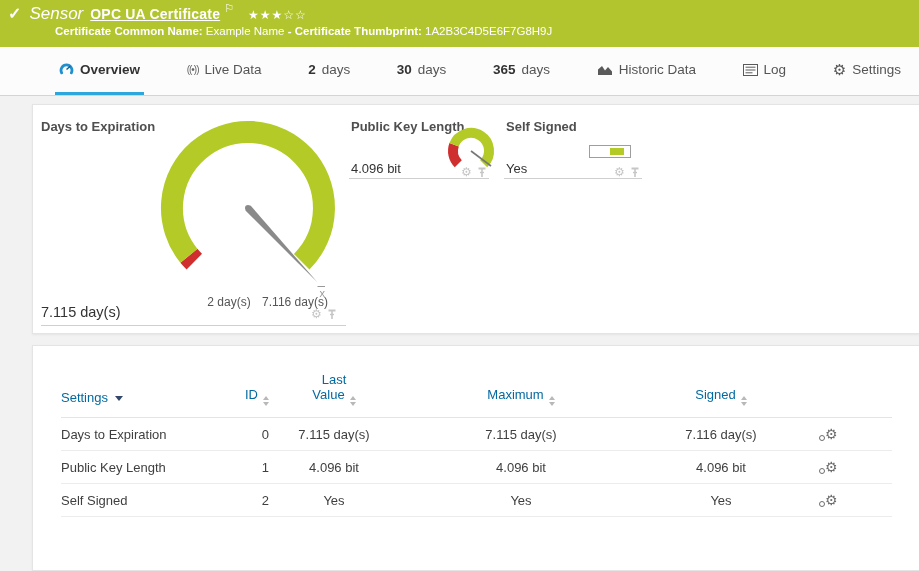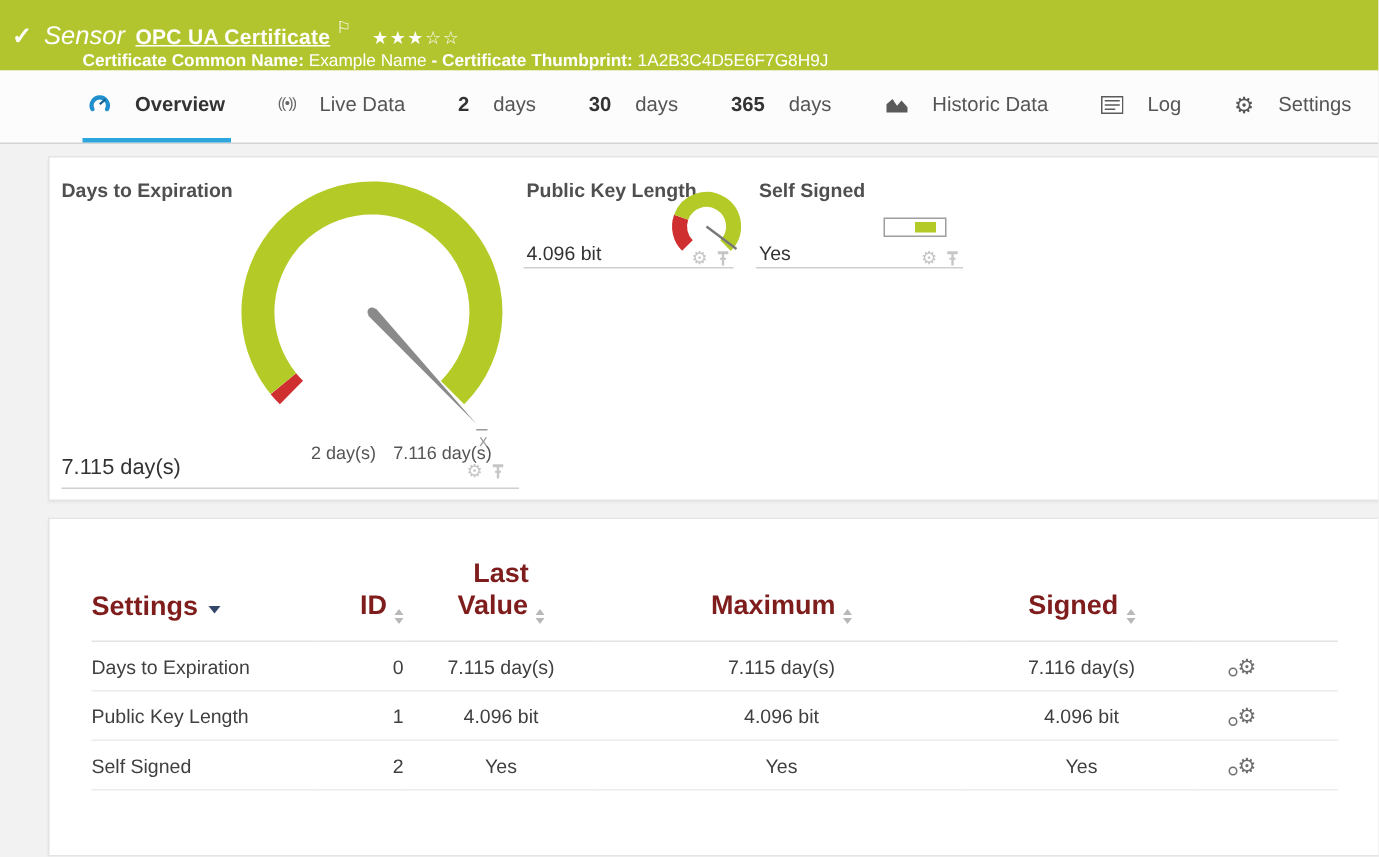--- a/index.html
+++ b/index.html
@@ -3,32 +3,32 @@
 <meta charset="utf-8">
 <style>
   * { margin:0; padding:0; box-sizing:border-box; }
   html,body { width:919px; height:571px; }
   body { font-family:"Liberation Sans", sans-serif; background:#f2f2f2; overflow:hidden; position:relative; }
 
   
   .sensor-header { position:absolute; top:0; left:0; width:919px; height:47px; background:#b2c52f; color:#fff; }
   .hdr-line1 { display:flex; align-items:baseline; padding:4px 0 0 8px; }
   .check { font-size:16px; font-weight:700; margin-right:8px; }
-  .sensor-word { font-style:italic; font-size:17px; margin-right:7px;margin-top:10px; }
+  .sensor-word { font-style:italic; font-size:17px; margin-right:7px; }
   .sensor-name { font-size:14px; font-weight:700; letter-spacing:.2px;text-decoration:underline; }
   .flag { font-size:11px; margin-left:4px; position:relative; top:-7px; }
   .stars { font-size:12px; margin-left:14px; letter-spacing:1px; }
   .hdr-line2 { margin-left:55px; font-size:11.5px; margin-top:1px; }
   .hdr-line2 .b { font-weight:700; }
 
   
   .tabbar { position:absolute; top:47px; left:0; width:919px; height:49px; background:#fcfcfc;
             border-bottom:1px solid #d4d4d4; display:flex; justify-content:space-between;
             padding:0 14px 0 55px; }
-  .tab { display:flex; align-items:center; gap:16px; font-size:13.5px; color:#555;
+  .tab { display:flex; align-items:center; gap:6px; font-size:13.5px; color:#555;
          border-bottom:3px solid transparent; padding:1px 4px; cursor:pointer;justify-content:flex-end; }
   .tab.active { border-bottom-color:#2da6de; color:#333; font-weight:700; }
   .tab .num { font-weight:700; color:#333; }
   .icon-broadcast { font-size:10px; color:#666; letter-spacing:-1px; }
   .icon-gear-tab { font-size:15px; color:#555; }
 
   
   .panel { position:absolute; left:32px; width:887px; background:#fff;
            border:1px solid #e4e4e4; border-right:none;
            box-shadow:0 1px 2px rgba(0,0,0,.06); }
@@ -59,21 +59,21 @@
   #g-ss-title { left:473px; top:14px; }
   #g-ss-value { left:473px; top:56px; }
   #g-ss-icons { left:581px; top:61px; }
   #g-ss-line  { left:471px; top:73px; width:138px; }
   .toggle { position:absolute; left:556px; top:40px; width:42px; height:13px;
             background:#fff; border:1px solid #9e9e9e; }
   .toggle-knob { position:absolute; left:20px; top:2px; width:14px; height:7px; background:#b4ca27; }
 
   
   .channel-table { margin:26px 28px 0; width:831px; border-collapse:collapse; table-layout:fixed; }
-  .channel-table th { color:#7f1d1d; font-size:18px; font-weight:700; padding:0 0 12px;
+  .channel-table th { color:#0369a1; font-size:13px; font-weight:400; padding:0 0 12px;
                       vertical-align:bottom; border-bottom:1px solid #e4e4e4; }
   .channel-table td { font-size:13px; color:#3f3f3f; height:33px; border-bottom:1px solid #ececec; }
   th.al, td.al { text-align:left; }
   th.ar, td.ar { text-align:right; }
   th.ac, td.ac { text-align:center; }
   .sort { display:inline-flex; flex-direction:column; margin-left:5px; position:relative; top:1px; }
   .sort i { display:block; width:0; height:0; border-left:3.5px solid transparent; border-right:3.5px solid transparent; }
   .sort .up { border-bottom:4px solid #b8b8b8; margin-bottom:2px; }
   .sort .dn { border-top:4px solid #b8b8b8; }
   .sort-active { display:inline-block; width:0; height:0; margin-left:7px;

